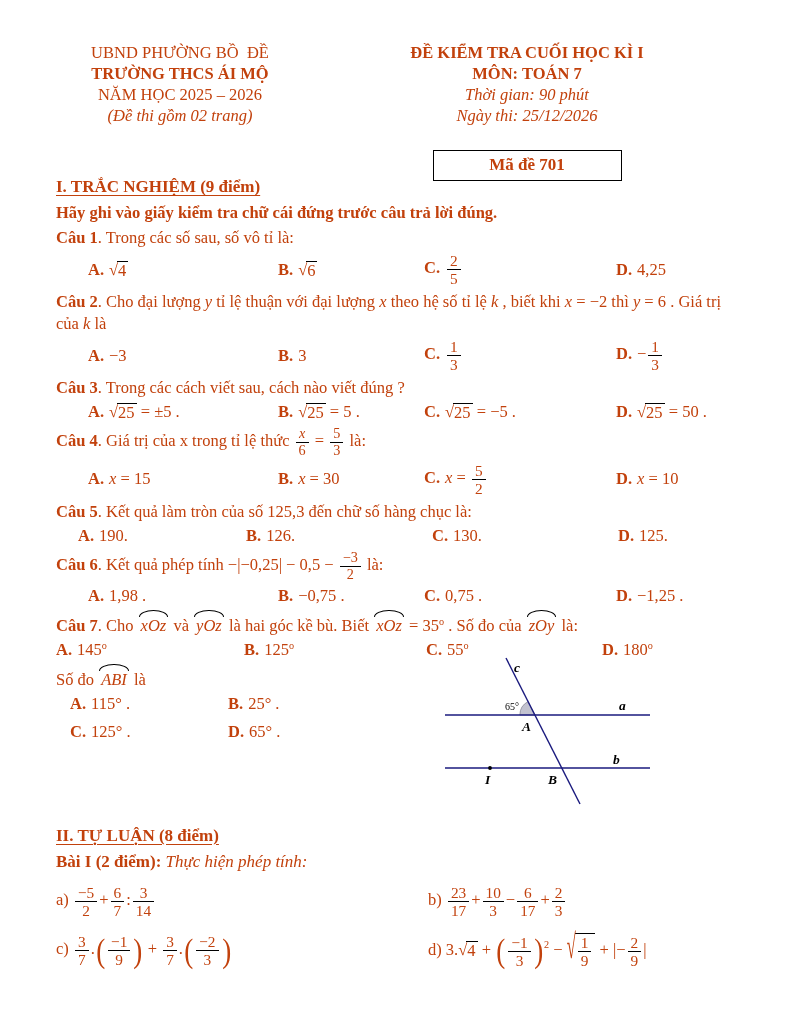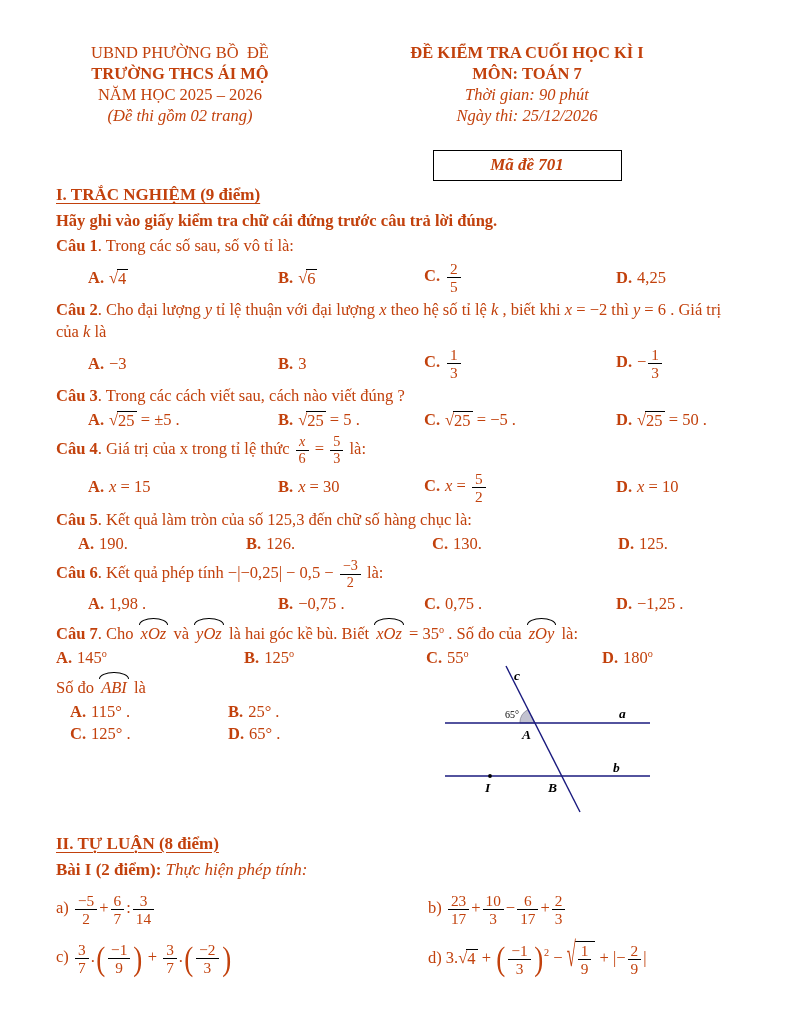--- a/index.html
+++ b/index.html
@@ -5,39 +5,39 @@
   html,body{margin:0;padding:0;background:#fff;}
   .page{width:792px;height:1024px;box-sizing:border-box;padding:42px 56px 0;position:relative;
         background:#fff;font-family:"Liberation Serif",serif;font-size:16.5px;color:#c2410c;overflow:hidden;border-radius:6px;}
   
   .header{display:flex;}
   .h-left{width:300px;padding-right:52px;box-sizing:border-box;text-align:center;line-height:1.28;}
   .h-right{flex:1;padding-right:38px;box-sizing:border-box;text-align:center;line-height:1.28;}
   .hl,.hr{white-space:pre-wrap;}
   .bold{font-weight:bold;}
   .italic{font-style:italic;}
-  .code-box{border:1.6px solid #000;width:187px;margin:24px auto 12px;text-align:center;
-            font-weight:bold;padding:3px 0 4px;font-size:17px;font-style:italic;}
+  .code-box{border:1.6px solid #000;width:187px;margin:24px auto 4px;text-align:center;
+            font-weight:bold;padding:3px 0 4px;font-size:17px;}
   
   .sec-title{font-weight:bold;text-decoration:underline;text-underline-offset:3px;margin-top:-8px;font-size:17px;}
   .sec-title.s2{margin-top:14px;}
   .instruction{font-weight:bold;margin-top:6px;}
   
   .q{margin-top:4px;}
   .stem{line-height:1.32;}
   .ql{font-weight:bold;}
   .opts{display:grid;grid-template-columns:190px 146px 192px 1fr;padding-left:32px;align-items:center;margin:3px 0 1px;}
   .opts.tight{padding-left:22px;grid-template-columns:168px 186px 186px 1fr;}
   .opts.qseven{padding-left:0;grid-template-columns:188px 182px 176px 1fr;}
   .opt{white-space:nowrap;}
   .ol{font-weight:bold;margin-right:5px;}
   
   .q8wrap{position:relative;min-height:148px;margin-top:4px;}
   .q8stem2{margin-top:3px;}
-  .opts8{display:grid;grid-template-columns:158px 150px;padding-left:14px;margin-top:3px;row-gap:2px;}
+  .opts8{display:grid;grid-template-columns:158px 150px;padding-left:14px;margin-top:3px;row-gap:8px;}
   .fig{position:absolute;left:387px;top:-8px;}
   .fig text{font-family:"Liberation Serif",serif;}
   .flab{font-size:13.5px;font-weight:bold;font-style:italic;fill:#000;}
   .fang{font-size:10px;fill:#000;}
   
   .bai{margin-top:6px;font-size:17px;}
   .parts{display:grid;grid-template-columns:372px 1fr;row-gap:14px;margin-top:12px;}
   .part{font-size:16.5px;}
   
   .mi{font-style:italic;}

